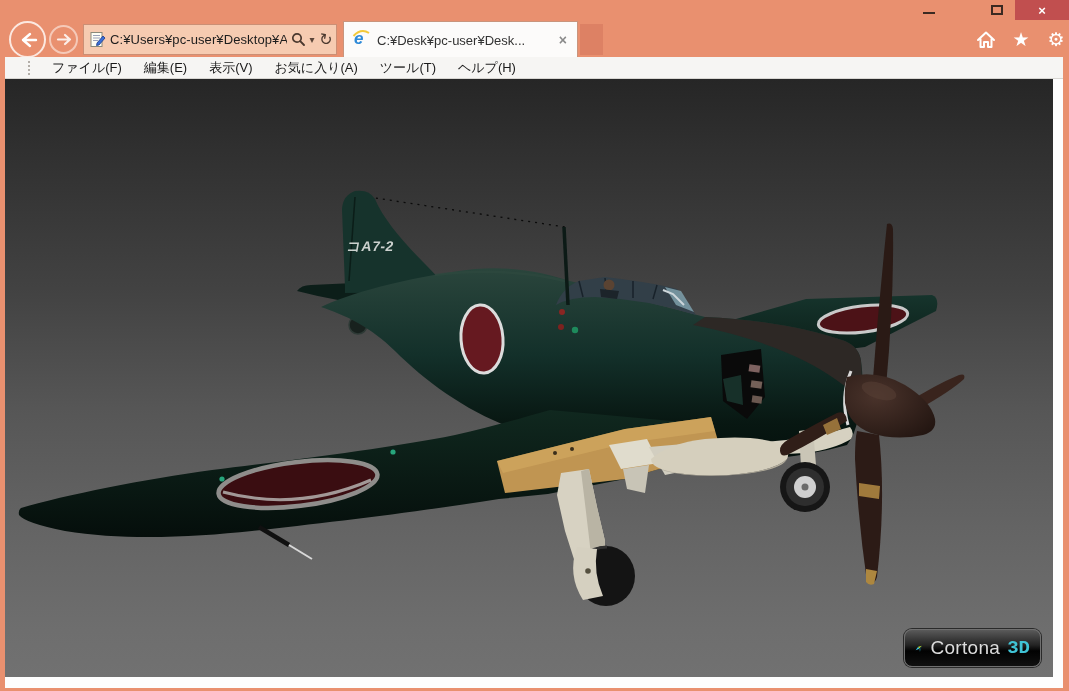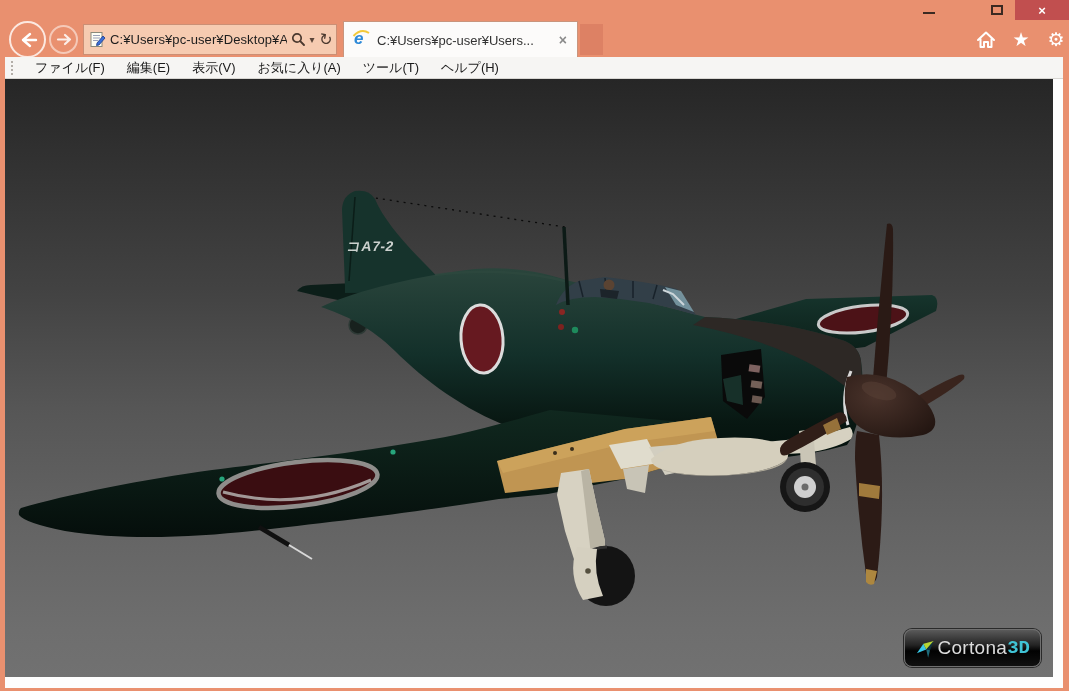--- a/index.html
+++ b/index.html
@@ -32,34 +32,34 @@
   .tab .close{color:#8a8a8a;font-size:14px;font-weight:bold;padding:0 2px;}
   .newtab{position:absolute;left:580px;top:24px;width:23px;height:31px;background:#dd8164;}
 
   .quickicons{position:absolute;top:28px;left:975px;display:flex;gap:13px;}
   .quickicons .qi{width:22px;height:22px;display:flex;align-items:center;justify-content:center;color:#fff;}
   .qi-star{font-size:19px;line-height:1;}
   .qi-gear{font-size:19px;line-height:1;}
 
   
   .menubar{position:absolute;left:5px;top:57px;width:1058px;height:22px;background:#f6f5f3;
-    display:flex;align-items:center;border-bottom:1px solid #d8d6d2;}
+    display:flex;align-items:center;border-bottom:1px solid #d8d6d2;padding-left:17px;}
   .grip{width:3px;height:14px;border-left:2px dotted #b3aea8;margin:0 10px 0 6px;}
   .menuitem{font-size:13px;color:#1a1a1a;padding:2px 11px;white-space:nowrap;}
 
   
   .viewport{position:absolute;left:5px;top:79px;width:1048px;height:598px;
     background:linear-gradient(180deg,#262626 0%,#303030 12%,#424242 35%,#565656 55%,#646464 75%,#6e6e6e 92%,#717171 100%);}
   .whitestrip-r{position:absolute;left:1053px;top:79px;width:10px;height:609px;background:#fdfdfd;}
   .whitestrip-b{position:absolute;left:5px;top:677px;width:1058px;height:11px;background:#fdfdfd;}
 
   .cortona{position:absolute;right:12px;bottom:10px;width:137px;height:38px;border-radius:8px;
     background:linear-gradient(180deg,#5a5a5a 0%,#232323 42%,#020202 58%,#101010 100%);
     border:1px solid #6f6f6f;box-shadow:0 0 0 1px #2a2a2a;
-    display:flex;align-items:center;padding:0 10px;}
+    display:flex;align-items:center;padding:0 10px;gap:7px;}
   .cortona .brand{font-size:19px;color:#dcdcdc;letter-spacing:.3px;}
   .cortona .suffix{font-size:19px;color:#40c4d6;font-weight:bold;font-family:Liberation Mono, monospace;}
 </style>
 </head>
 <body>
 
 <div class="window">
 
   <div class="winbtn btn-min">
       <div class="bar"></div>
@@ -101,21 +101,21 @@
     <span class="addr-ico refresh">↻</span>
   </div>
 
   <div class="tab">
     <span>
       <svg width="19" height="19" viewBox="0 0 19 19">
         <text x="2" y="15" font-size="17" font-style="italic" font-weight="bold" fill="#2e8ad8" font-family="Liberation Serif,serif">e</text>
         <path d="M1.5 7 Q9 -1 17 4" stroke="#f3c93a" stroke-width="2" fill="none"></path>
       </svg>
     </span>
-    <span class="title">C:¥Users¥pc-user¥Users...</span>
+    <span class="title">C:¥Desk¥pc-user¥Desk...</span>
     <span class="close">×</span>
   </div>
   <div class="newtab"></div>
 
   <div class="quickicons">
     <span class="qi">
       <svg width="20" height="19" viewBox="0 0 20 19">
         <path d="M2 10 L10 2.5 L18 10 M4.5 9 L4.5 17 L8 17 L8 12 L12 12 L12 17 L15.5 17 L15.5 9" fill="none" stroke="#fff" stroke-width="2" stroke-linecap="round" stroke-linejoin="round"></path>
       </svg>
     </span>

